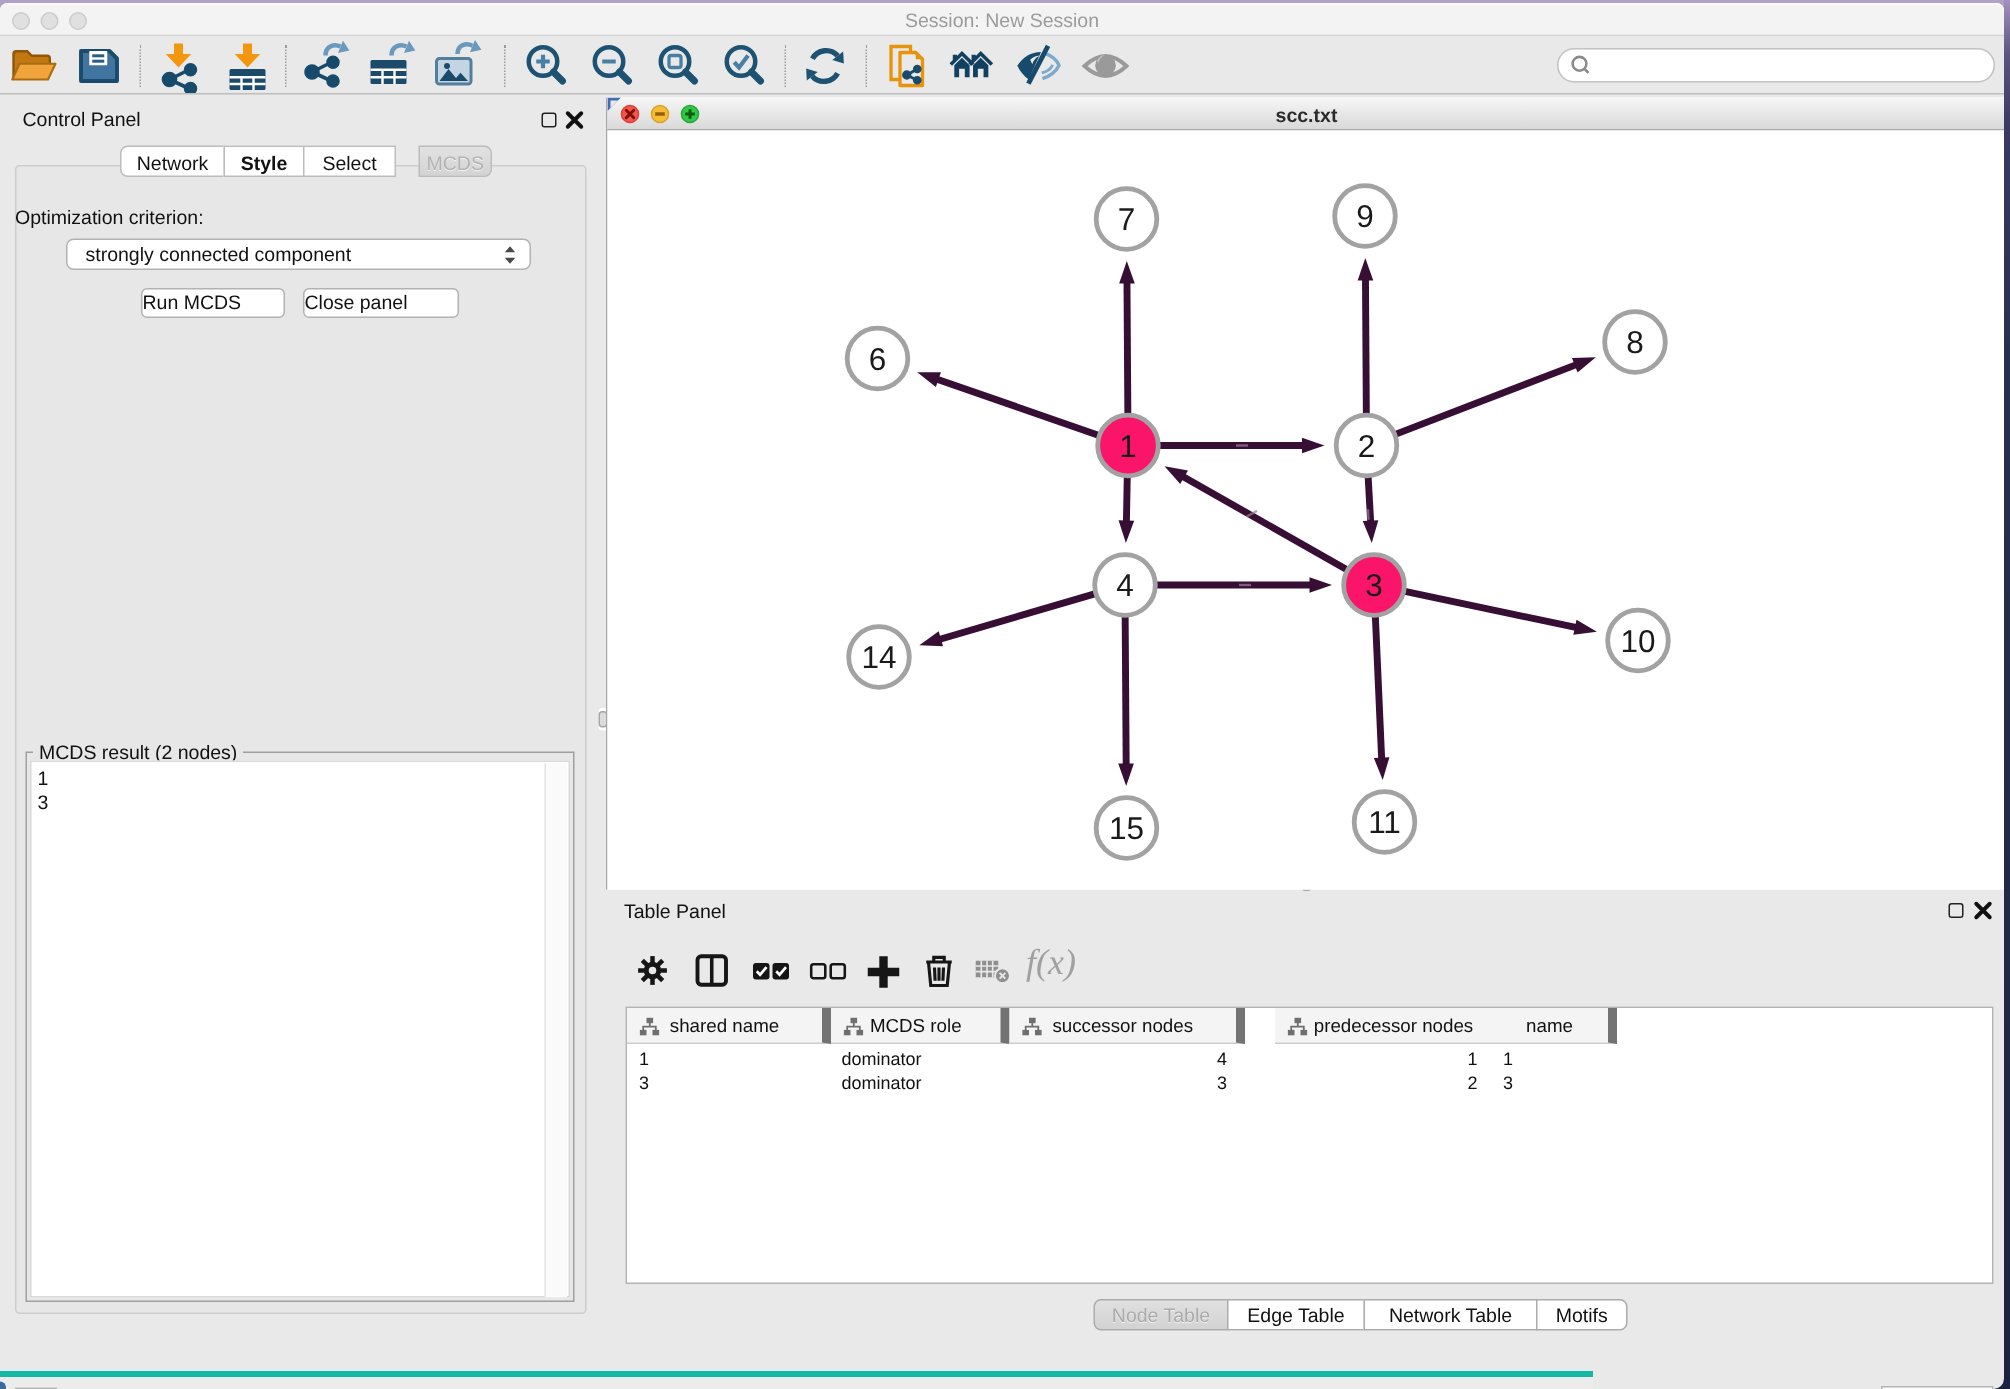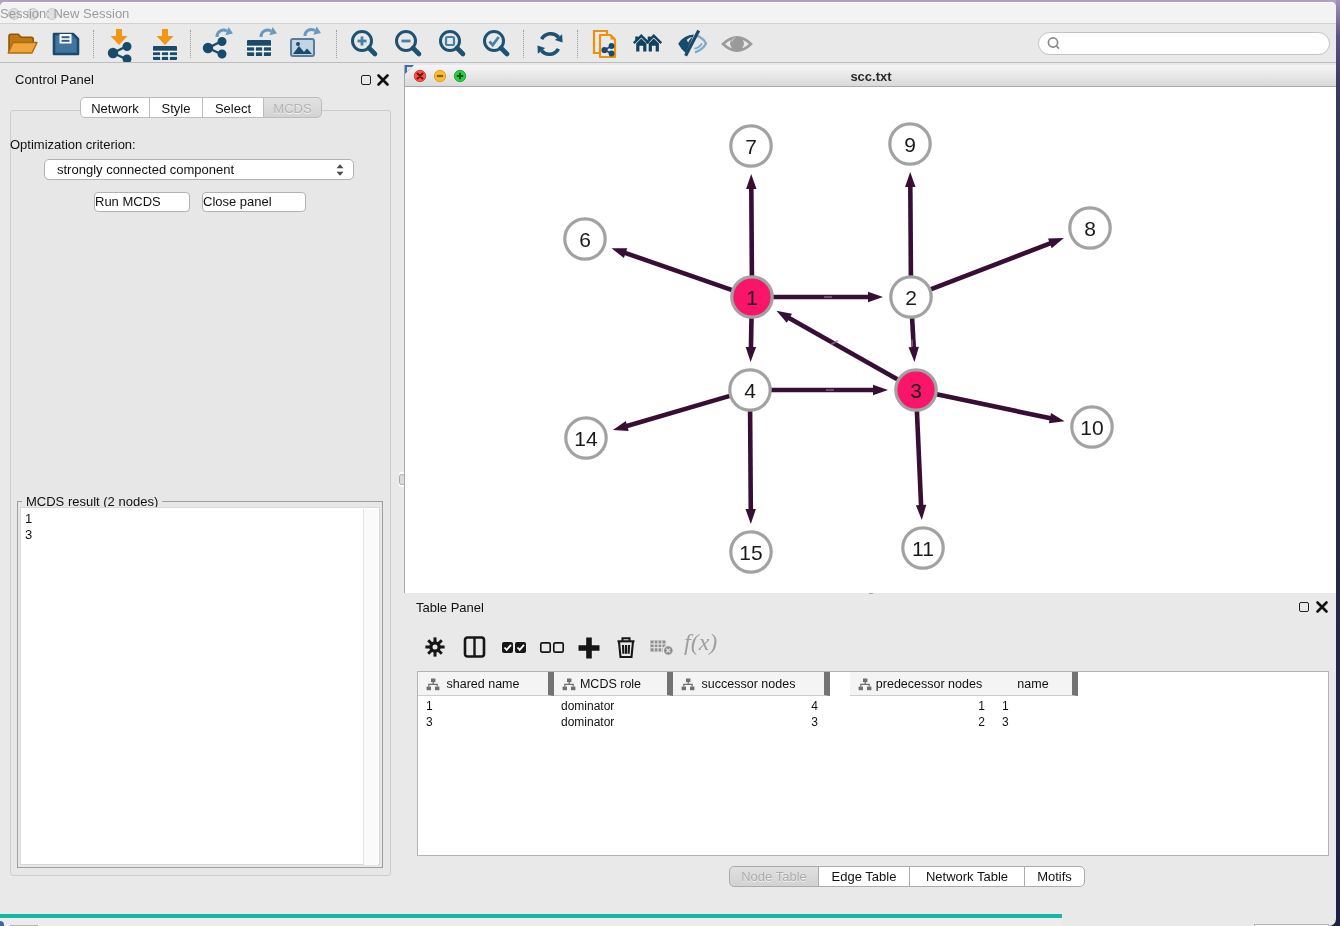--- a/index.html
+++ b/index.html
@@ -7,21 +7,21 @@
   font-family:"Liberation Sans",sans-serif;background:#e9e9e9;}
 .abs{position:absolute;}
 #desktop-top{left:0;top:0;width:1340px;height:9px;background:#b2a0c6;}
 #desktop-right{left:1336px;top:0;width:4px;height:926px;
   background:linear-gradient(#a292bc 0%,#5c5380 4%,#3a3a62 9%,#28304f 25%,#1b2340 100%);}
 #desktop-bl{left:0;top:921px;width:4px;height:5px;background:#3a6aa0;border-top-right-radius:5px;}
 
 #titlebar{left:0;top:2px;width:1336px;height:22px;background:#f3f3f3;border-bottom:1px solid #d2d2d2;box-sizing:border-box;border-radius:5px 5px 0 0;box-shadow:inset 0 1px 0 #ffffff;}
 .tl-circle{position:absolute;top:6px;width:12px;height:12px;border-radius:50%;
   background:#e0e0e0;border:1px solid #cbcbcb;box-sizing:border-box;}
-#wintitle{position:absolute;left:0;width:100%;top:4px;
+#wintitle{position:absolute;left:0;width:100%;top:4px;text-align:center;
   font-size:13px;color:#9b9b9b;}
 
 #toolbar{left:0;top:24px;width:1336px;height:39px;background:#e9e9e9;
   border-bottom:1px solid #bdbdbd;box-sizing:border-box;}
 .tbi{position:absolute;top:2px;}
 .tsep{position:absolute;top:6px;height:28px;width:0;
   border-left:1px dotted #9a9a9a;}
 #searchbox{position:absolute;left:1038px;top:8px;width:292px;height:23px;
   background:#fff;border:1px solid #c2c2c2;border-radius:12px;box-sizing:border-box;}
 
@@ -229,23 +229,23 @@
     </svg>
   </div>
 </div>
 <div class="abs" id="cp-title">Control Panel</div>
 <div class="float-ic" style="left:361px;top:75px;"></div>
 <svg class="abs" style="left:376px;top:73px" width="14" height="14" viewBox="0 0 14 14">
   <path d="M2.5,2.5 L11.5,11.5 M11.5,2.5 L2.5,11.5" stroke="#111" stroke-width="2.6" stroke-linecap="round"></path>
 </svg>
 <div class="abs" id="cp-body"></div>
 <div class="tab" id="tab-network" style="left:80px;width:70px;">Network</div>
-<div class="tab" style="left:149px;width:54px;">Style</div>
+<div class="tab" style="left:149px;width:54px;font-weight:bold;">Style</div>
 <div class="tab" style="left:202px;width:62px;">Select</div>
-<div class="tab" id="tab-mcds" style="left:263px;width:59px;">MCDS</div>
+<div class="tab" id="tab-mcds" style="left:279px;width:49px;">MCDS</div>
 <div class="abs" id="opt-label">Optimization criterion:</div>
 <div class="abs" id="combo">strongly connected component
   <svg width="10" height="16" viewBox="0 0 10 16" style="position:absolute;right:8px;top:1.5px">
     <path d="M1.5,6.2 L5,2.2 L8.5,6.2 Z" fill="#4a4a4a"></path>
     <path d="M1.5,9.8 L5,13.8 L8.5,9.8 Z" fill="#4a4a4a"></path>
   </svg>
 </div>
 <div class="btn" style="left:94px;top:192px;width:96px;">Run MCDS</div>
 <div class="btn" style="left:202px;top:192px;width:104px;">Close panel</div>
 <div class="abs" id="fieldset"></div>

